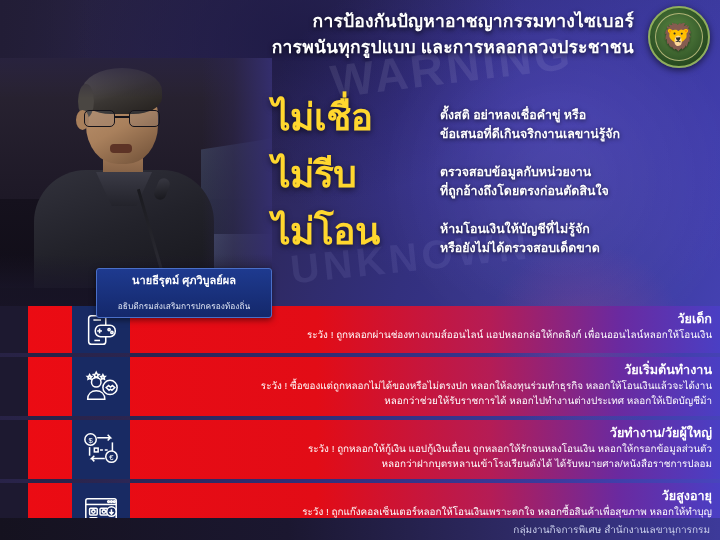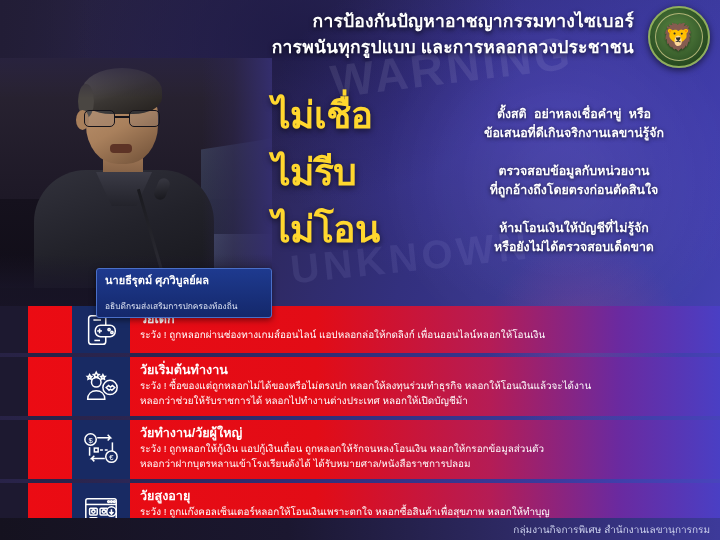--- a/index.html
+++ b/index.html
@@ -139,44 +139,44 @@
   }
   .emblem .ring {
     width: 48px; height: 48px; border-radius: 50%;
     border: 1.5px solid rgba(225,215,150,.7);
     display:flex; align-items:center; justify-content:center;
     background: radial-gradient(circle at 45% 40%, #5d8a45, #27491f);
   }
   .emblem .lion { font-size: 26px; line-height: 1; filter: drop-shadow(0 1px 1px rgba(0,0,0,.5)); }
 
   
-  .slogan { position:absolute; left: 272px; top: 96px; width: 436px; z-index: 6; font-family: Liberation Mono, monospace; }
+  .slogan { position:absolute; left: 272px; top: 96px; width: 436px; z-index: 6; }
   .slogan-row { display: flex; align-items: flex-start; margin-bottom: 10px; }
   .slogan-row:last-child { margin-bottom: 7px; }
   .slogan-big {
     width: 168px; flex: 0 0 168px;
     color: #FFD72E; font-weight: bold; font-size: 37px; line-height: 44px;
     text-shadow: 0 2px 6px rgba(0,0,0,.6);
     letter-spacing: -.5px;
   }
   .slogan-desc {
     flex: 1; color: #ffffff; font-size: 12.4px; line-height: 18.5px;
     font-weight: bold; padding-top: 10px;
     text-shadow: 0 1px 4px rgba(0,0,0,.65);
-    text-align: center;
   }
   .slogan-desc div { white-space: nowrap; }
 
   
   .nameplate {
     position: absolute; left: 96px; top: 268px; width: 176px; z-index: 8;
     background: linear-gradient(180deg, #1e3a8f 0%, #14286b 100%);
     border: 1px solid #4a6fc8;
     border-radius: 3px;
     padding: 4px 8px 5px;
+    text-align: center;
     box-shadow: 0 2px 6px rgba(0,0,0,.5);
   }
   .nameplate .nm { color:#fff; font-weight:bold; font-size: 11px; line-height: 14px; }
   .nameplate .ttl { color:#e2e8f7; font-size: 8.4px; line-height: 12px; margin-top:13px; }
 
   
   .rows { position: absolute; left: 0; top: 306px; width: 720px; z-index: 6; }
   .row { position: relative; display: flex; align-items: stretch; margin-bottom: 4px; }
   .row .stripe {
     position:absolute; left: 0; top:0; width: 100%; height: 100%;
@@ -185,21 +185,21 @@
   .row .stripe-dark {
     position:absolute; left:0; top:0; width: 28px; height:100%;
     background: #1d1930;
   }
   .row .iconbox {
     position: relative; z-index:2;
     margin-left: 72px; width: 58px; flex: 0 0 58px;
     background: #182A63;
     display:flex; align-items:center; justify-content:center;
   }
-  .row .content { position: relative; z-index: 2; flex: 1; padding: 5px 8px 6px 10px; }
+  .row .content { position: relative; z-index: 2; flex: 1; padding: 5px 8px 6px 10px; text-align: right; }
   .row .r-title { color:#ffffff; font-weight:bold; font-size: 12.6px; line-height: 16px; }
   .row .r-text { color:#ffffff; font-size: 9.9px; line-height: 14.5px; margin-top: 1px; }
   .row .r-text div { white-space: nowrap; }
   .row-h1 { height: 47px; }
   .row-h2 { height: 59px; }
 
   svg.ic { width: 38px; height: 38px; stroke: #ffffff; fill: none; stroke-width: 1.6; }
 
   
   .footer-bar {

